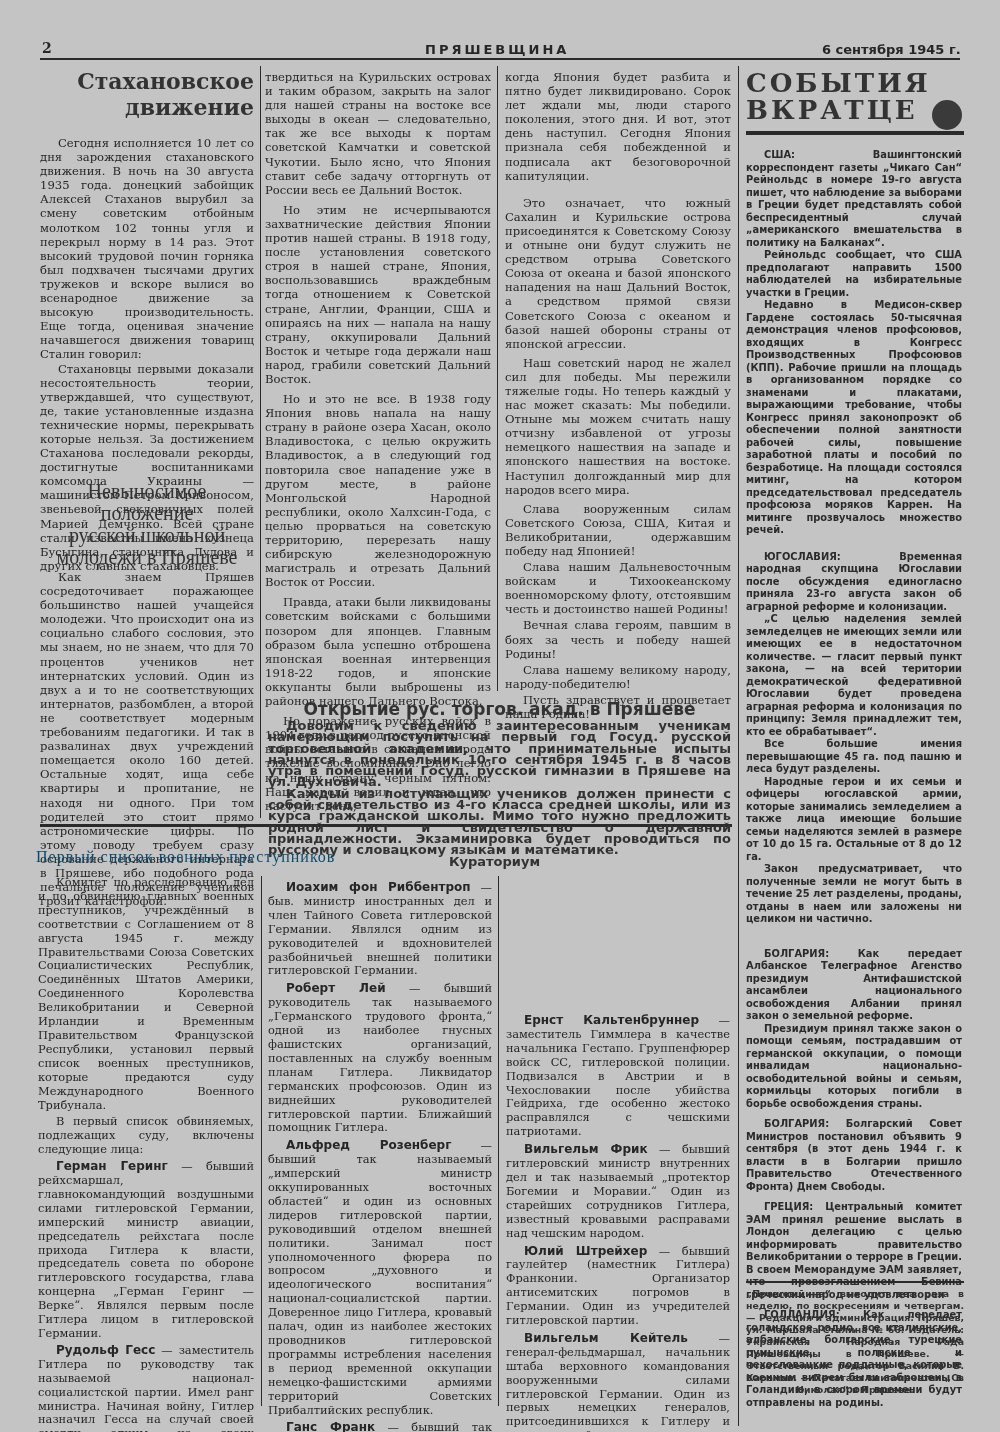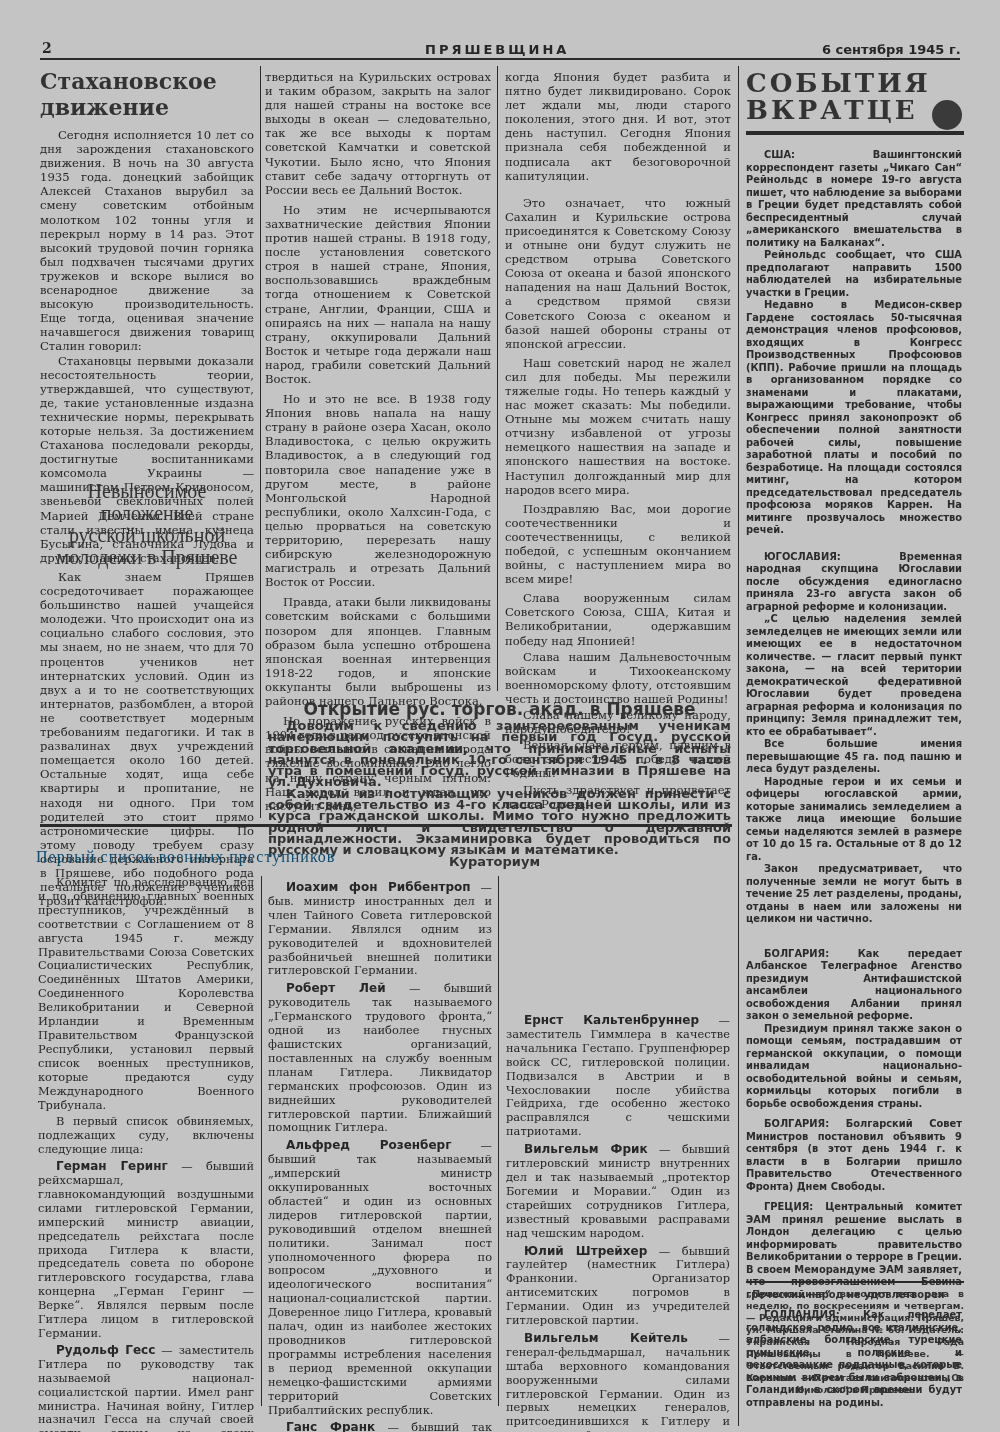--- a/index.html
+++ b/index.html
@@ -24,25 +24,25 @@
 <div class="hrule" style="left:40px;top:58px;width:920px;height:2px;"></div>
 
 <div class="vrule" style="left:260px;top:66px;height:752px;"></div>
 <div class="vrule" style="left:497px;top:66px;height:625px;"></div>
 <div class="vrule" style="left:738px;top:66px;height:1360px;"></div>
 <div class="hrule" style="left:40px;top:824px;width:692px;"></div>
 <div class="vrule" style="left:261px;top:876px;height:530px;"></div>
 <div class="vrule" style="left:498px;top:876px;height:530px;"></div>
 
 <div class="abs" style="left:40px;top:68px;width:214px;">
-  <h1 style="text-align:left;font-family:'DejaVu Serif',serif;font-weight:bold;font-size:22px;line-height:26px;color:#333;">
+  <h1 style="text-align:right;font-family:'DejaVu Serif',serif;font-weight:bold;font-size:22px;line-height:26px;color:#333;">
     <div>Стахановское</div>
     <div>движение</div>
   </h1>
-  <div class="body1" style="margin-top:8px;">
+  <div class="body1" style="margin-top:16px;">
     <p class="p">Сегодня исполняется 10 лет со дня зарождения стахановского движения. В ночь на 30 августа 1935 года. донецкий забойщик Алексей Стаханов вырубил за смену советским отбойным молотком 102 тонны угля и перекрыл норму в 14 раз. Этот высокий трудовой почин горняка был подхвачен тысячами других тружеков и вскоре вылися во всенародное движение за высокую производительность. Еще тогда, оценивая значение начавшегося движения товарищ Сталин говорил:</p>
     <p class="p">Стахановцы первыми доказали несостоятельность теории, утверждавшей, что существуют, де, такие установленные издазна технические нормы, перекрывать которые нельзя. За достижением Стаханова последовали рекорды, достигнутые воспитанниками комсомола Украины — машинистом Петром Кривоносом, звеньевой свекловичных полей Марией Демченко. Всей стране стали известны имена кузнеца Бусыгина, станочника Лудова и других славных стахановцев.</p>
   </div>
 </div>
 
 <div class="abs" style="left:40px;top:480px;width:214px;">
   <h2 style="text-align:center;font-family:'Liberation Serif',serif;font-size:20px;line-height:22px;color:#333;">
     <div>Невыносимое положение</div>
     <div>русской школьной</div>
     <div>молодежи в Пряшеве</div>
@@ -57,25 +57,24 @@
   <p class="p" style="margin-top:6px">Но этим не исчерпываются захватнические действия Японии против нашей страны. В 1918 году, после установления советского строя в нашей стране, Япония, воспользовавшись враждебным тогда отношением к Советской стране, Англии, Франции, США и опираясь на них — напала на нашу страну, оккупировали Дальний Восток и четыре года держали наш народ, грабили советский Дальний Восток.</p>
   <p class="p" style="margin-top:6px">Но и это не все. В 1938 году Япония вновь напала на нашу страну в районе озера Хасан, около Владивостока, с целью окружить Владивосток, а в следующий год повторила свое нападение уже в другом месте, в районе Монгольской Народной республики, около Халхсин-Года, с целью прорваться на советскую территорию, перерезать нашу сибирскую железнодорожную магистраль и отрезать Дальний Восток от России.</p>
   <p class="p" style="margin-top:6px">Правда, атаки были ликвидованы советским войсками с большими позором для японцев. Главным образом была успешно отброшена японская военная интервенция 1918-22 годов, и японские оккупанты были выброшены из районов нашего Дальнего Востока.</p>
   <p class="p" style="margin-top:6px">Но поражение русских войск в 1904 году в период русско-японской войны оставило в сознании народа тяжелые воспоминания. Оно легло на нашу страну черным пятном. Наш народ верил и ждал, что наступит день,</p>
 </div>
 
 <div class="abs body1" style="left:505px;top:70px;width:226px;">
   <p class="p" style="text-indent:0">когда Япония будет разбита и пятно будет ликвидировано. Сорок лет ждали мы, люди старого поколения, этого дня. И вот, этот день наступил. Сегодня Япония признала себя побежденной и подписала акт безоговорочной капитуляции.</p>
   <p class="p" style="margin-top:13px">Это означает, что южный Сахалин и Курильские острова присоединятся к Советскому Союзу и отныне они будут служить не средством отрыва Советского Союза от океана и базой японского нападения на наш Дальний Восток, а средством прямой связи Советского Союза с океаном и базой нашей обороны страны от японской агрессии.</p>
   <p class="p" style="margin-top:5px">Наш советский народ не жалел сил для победы. Мы пережили тяжелые годы. Но теперь каждый у нас может сказать: Мы победили. Отныне мы можем считать нашу отчизну избавленой от угрозы немецкого нашествия на западе и японского нашествия на востоке. Наступил долгожданный мир для народов всего мира.</p>
-  <p class="p" style="margin-top:5px">Поздравляю Вас, мои дорогие соотечественники и соотечественницы, с великой победой, с успешным окончанием войны, с наступлением мира во всем мире!</p>
   <p class="p" style="margin-top:5px">Слава вооруженным силам Советского Союза, США, Китая и Великобритании, одержавшим победу над Японией!</p>
   <p class="p" style="margin-top:2px">Слава нашим Дальневосточным войскам и Тихоокеанскому военноморскому флоту, отстоявшим честь и достоинство нашей Родины!</p>
+  <p class="p" style="margin-top:2px">Вечная слава героям, павшим в боях за честь и победу нашей Родины!</p>
   <p class="p" style="margin-top:2px">Слава нашему великому народу, народу-победителю!</p>
-  <p class="p" style="margin-top:2px">Вечная слава героям, павшим в боях за честь и победу нашей Родины!</p>
   <p class="p" style="margin-top:2px">Пусть здравствует и процветает наша Родина!</p>
 </div>
 
 <div class="abs" style="left:268px;top:698px;width:463px;">
   <h2 class="bold-sans" style="text-align:center;font-size:17px;line-height:22px;color:#333;">Открытие рус. торгов. акад. в Пряшеве</h2>
   <div class="bold-sans" style="font-size:13px;line-height:11.3px;font-weight:bold;color:#333;">
     <p class="p">Доводим к сведению заинтересованным ученикам намеряющим поступить на первый год Госуд. русской торговельной академии, что принимательные испыты начнутся в понедельник 10-го сентября 1945 г. в 8 часов утра в помещении Госуд. русской гимназии в Пряшеве на ул. Духновича.</p>
     <p class="p">Каждый из поступающих учеников должен принести с собой свидетельство из 4-го класса средней школы, или из курса гражданской школы. Мимо того нужно предложить родной лист и свидетельство о державной принадлежности. Экзаминировка будет проводиться по русскому и словацкому языкам и математике.</p>
     <div style="text-align:center;margin-right:10px;">Кураториум</div>
   </div>

